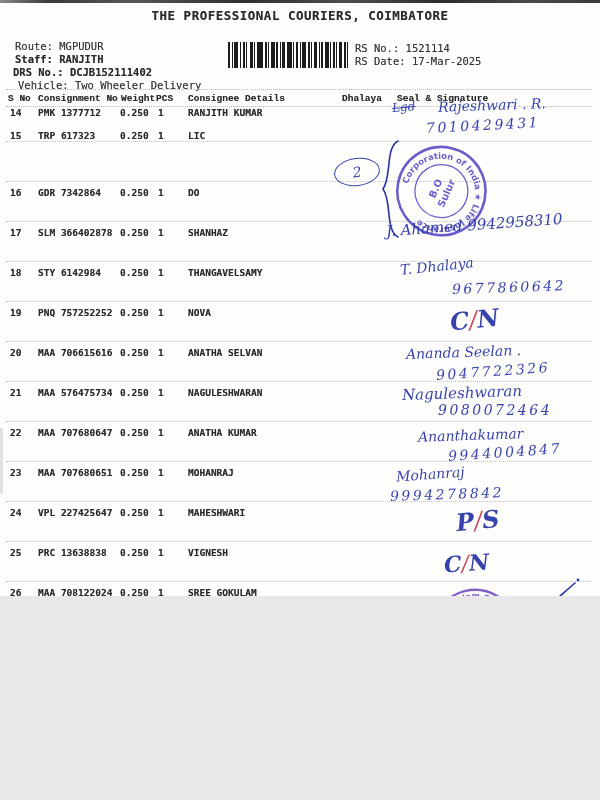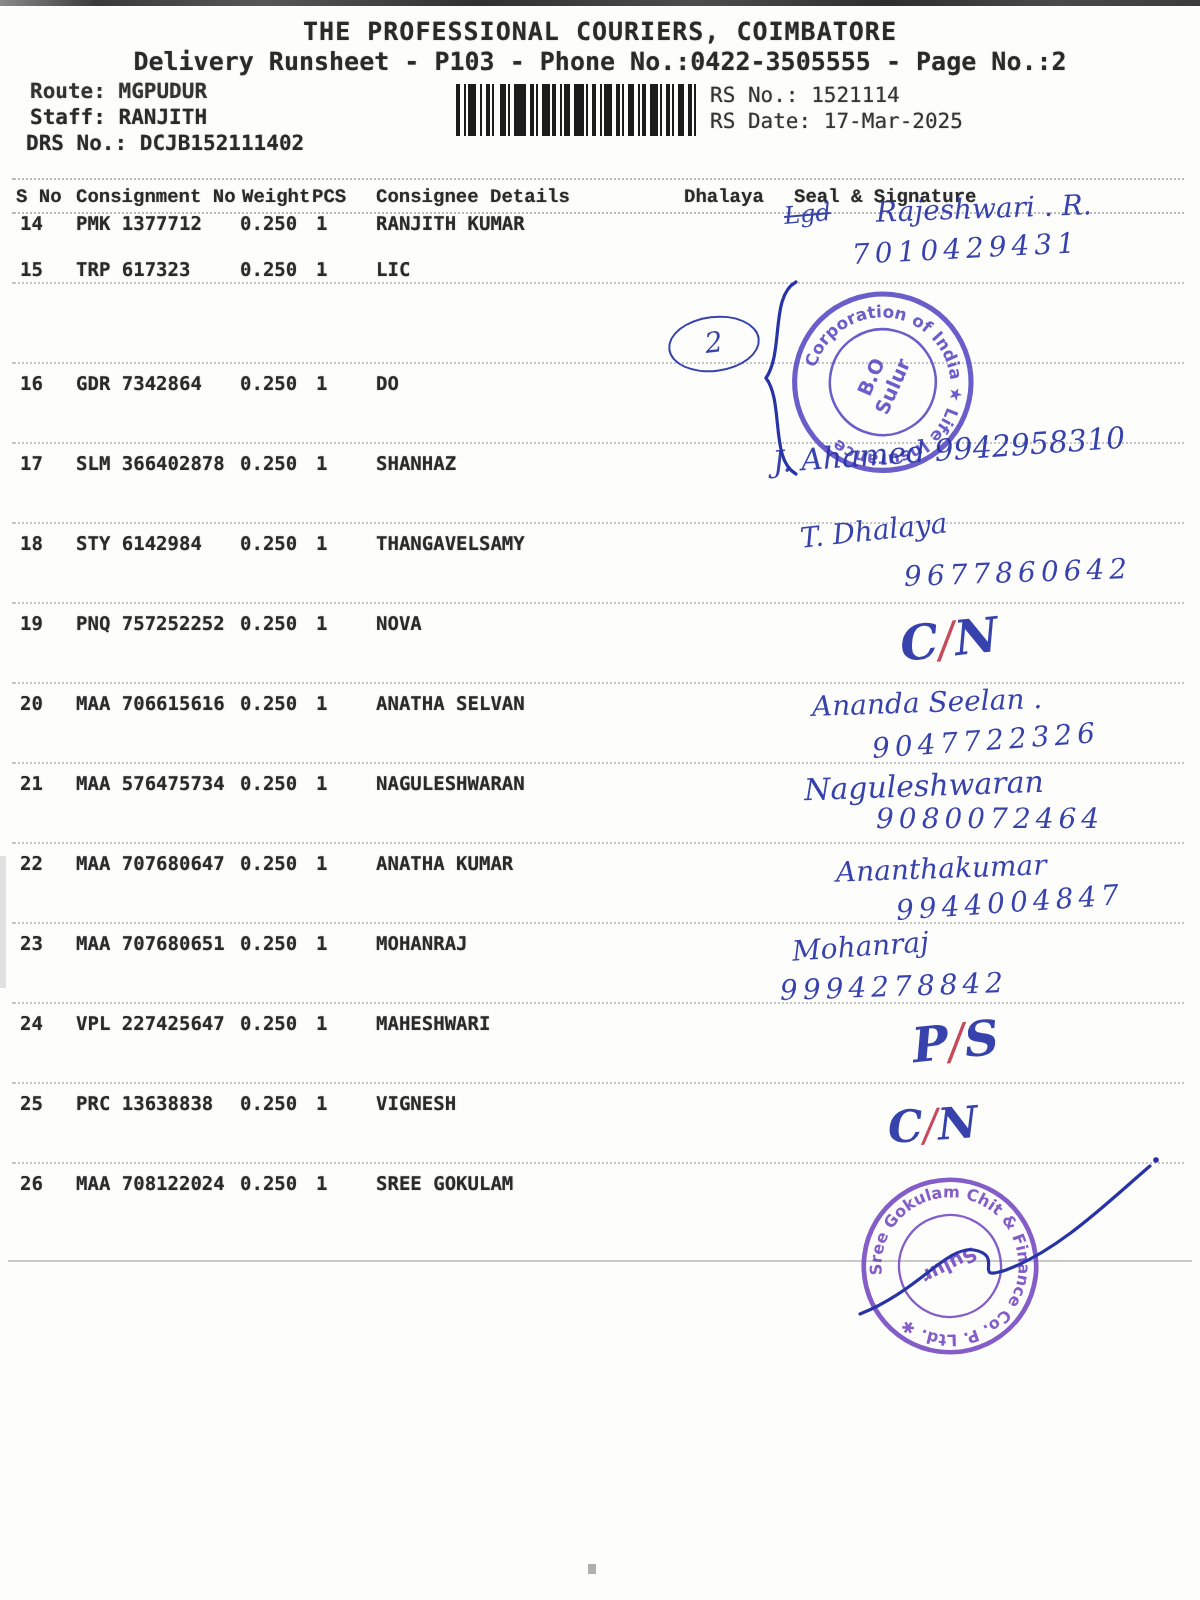--- a/index.html
+++ b/index.html
@@ -1,25 +1,25 @@
 <!DOCTYPE html>
 <html><head>
 <meta charset="utf-8">
 <style>
   html,body{margin:0;padding:0;background:#e8e8e8;}
-  .page{position:relative;width:600px;height:800px;background:#fefefdff;overflow:hidden;
+  .page{position:relative;width:600px;height:596px;background:#fefefdff;overflow:hidden;
         font-family:"DejaVu Sans Mono",monospace;background:#fdfdfc;}
   
   .print{color:#2a2a2a;font-weight:bold;text-shadow:0 0 .6px rgba(50,50,50,.5);white-space:nowrap;}
   .scan-strip{position:absolute;top:0;left:0;width:600px;height:3px;
       background:linear-gradient(90deg,#8a8a8a 0%,#3a3a3a 8%,#575757 22%,#303030 40%,#4d4d4d 58%,#2e2e2e 74%,#4a4a4a 88%,#3b3b3b 100%);}
   .title{position:absolute;top:8px;left:0;width:100%;text-align:center;font-size:12.5px;letter-spacing:.5px;}
   .subtitle{position:absolute;top:23px;left:0;width:100%;text-align:center;font-size:12.5px;}
   .meta{position:absolute;font-size:10.5px;}
-  #m-route{left:15px;top:40px;font-weight:bold;color:#333;}
+  #m-route{left:15px;top:40px;font-weight:normal;color:#333;}
   #m-staff{left:15px;top:53px;}
   #m-drs{left:13px;top:66px;}
   #m-vehicle{left:18px;top:79px;font-weight:normal;color:#333;}
   #m-rsno{left:355px;top:42px;font-weight:normal;color:#333;}
   #m-rsdate{left:355px;top:55px;font-weight:normal;color:#333;}
   #barcode{position:absolute;left:228px;top:42px;}
   
   .hline{position:absolute;left:6px;right:8px;border-top:1px dotted #b9b9b9;}
   .thead span{position:absolute;font-size:9.5px;font-family:Liberation Mono, monospace;}
   #th-sno{left:8px}#th-con{left:38px}#th-wt{left:121px}#th-pcs{left:156px}
@@ -64,33 +64,36 @@
   .edge-smudge{position:absolute;left:0;top:428px;width:3px;height:66px;background:#cfcfcf;opacity:.6;}
   .stamp-text{font-family:"DejaVu Sans",sans-serif;font-weight:bold;}
 </style>
 </head>
 <body>
 
 <div class="page">
   <div class="scan-strip"></div>
 
   <div class="title print">THE PROFESSIONAL COURIERS, COIMBATORE</div>
-  <div class="subtitle print">Delivery Runsheet - P103 - Phone No.:0422-3505555 - Page No.:2</div>
 
   <div class="meta print" id="m-route">
     <span>Route:</span>
     <span>MGPUDUR</span>
   </div>
   <div class="meta print" id="m-staff">
     <span>Staff:</span>
     <span>RANJITH</span>
   </div>
   <div class="meta print" id="m-drs">
     <span>DRS No.:</span>
     <span>DCJB152111402</span>
+  </div>
+  <div class="meta print" id="m-vehicle">
+    <span>Vehicle:</span>
+    <span>Two Wheeler Delivery</span>
   </div>
   <div class="meta print" id="m-rsno">
     <span>RS No.:</span>
     <span>1521114</span>
   </div>
   <div class="meta print" id="m-rsdate">
     <span>RS Date:</span>
     <span>17-Mar-2025</span>
   </div>
 

